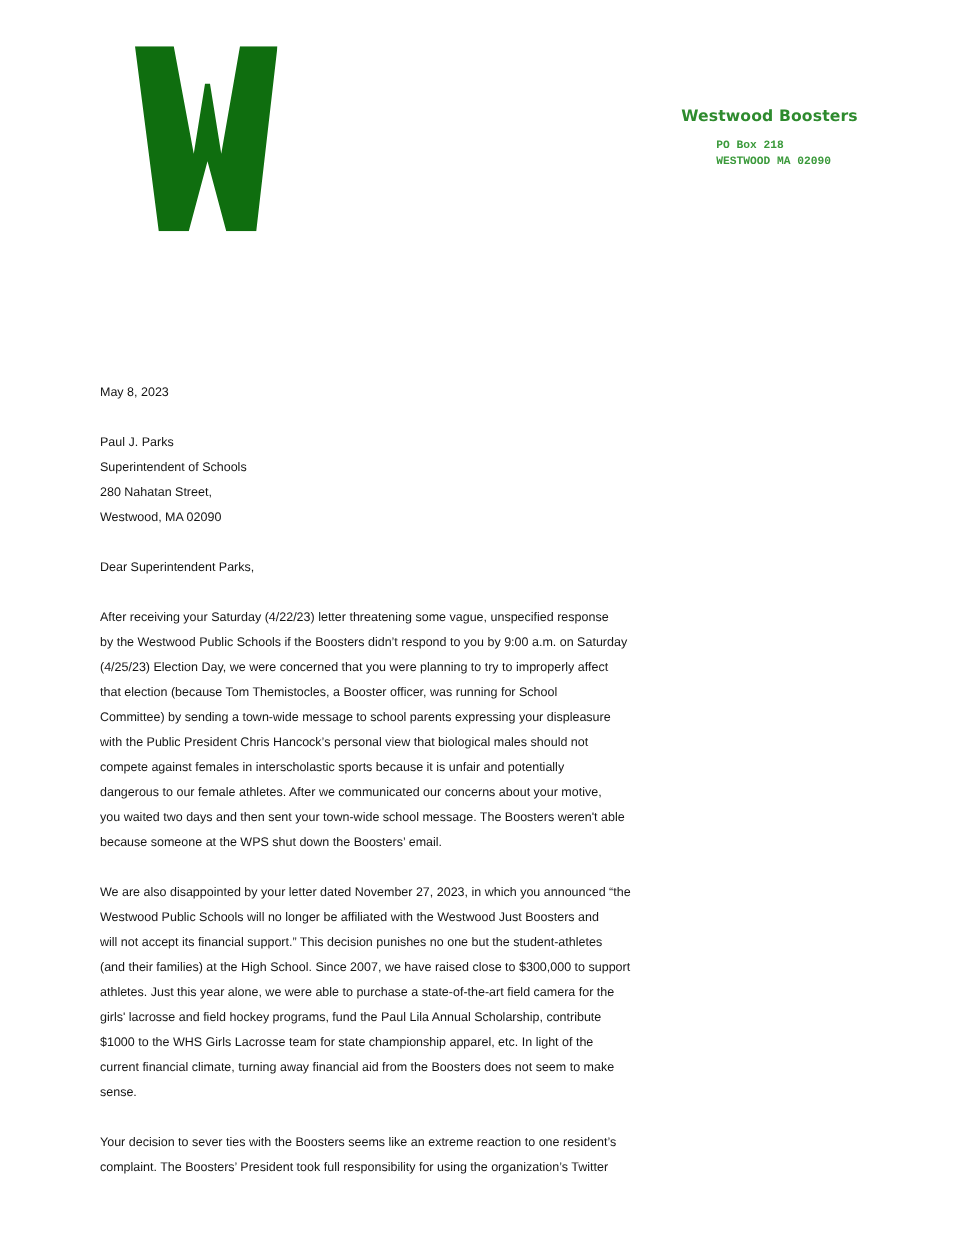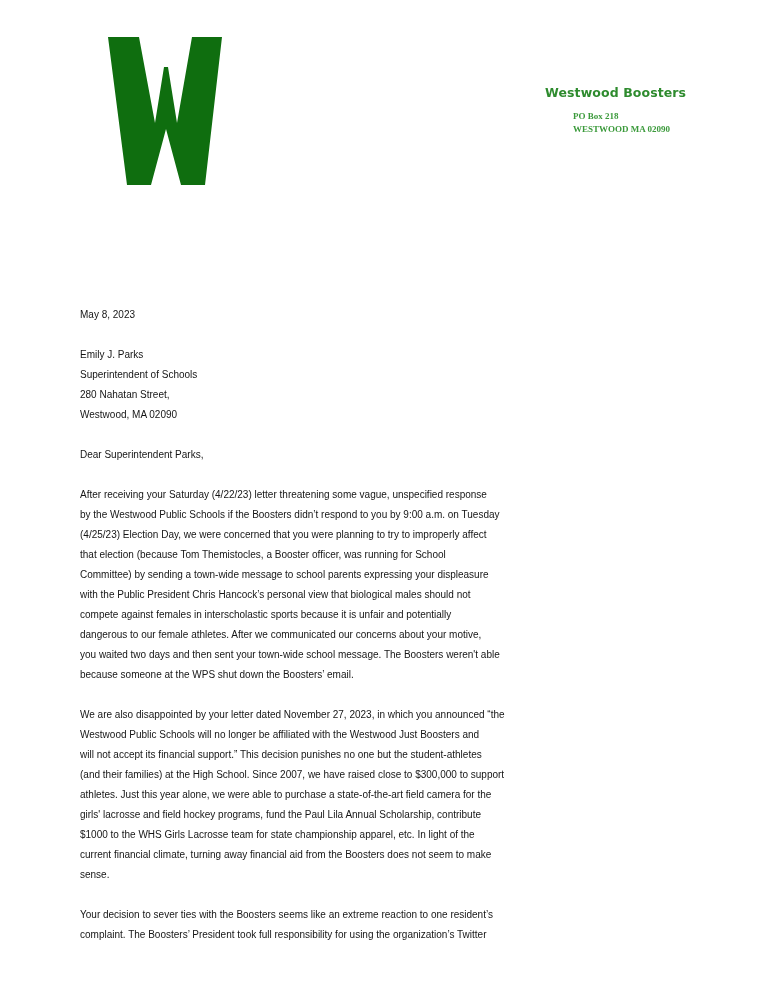--- a/index.html
+++ b/index.html
@@ -2,21 +2,21 @@
 <html><head>
   <meta charset="utf-8">
   <style>
     html, body { margin: 0; padding: 0; background: #ffffff; }
     body { width: 766px; height: 993px; position: relative; overflow: hidden;
            font-family: "Liberation Sans", "DejaVu Sans", sans-serif; color: #111; }
     .logo { position: absolute; left: 108px; top: 37px; width: 114px; height: 148px; }
     .org { position: absolute; left: 545px; top: 37px; margin-top: 48px; }
     .org-name { font-family: "DejaVu Sans", sans-serif; font-weight: bold; font-size: 12.5px;
                 color: #2e8b2e; letter-spacing: 0.1px; }
-    .org-line { font-family: Liberation Serif, serif; font-weight: bold; font-size: 9px;
+    .org-line { font-family: Liberation Mono, monospace; font-weight: bold; font-size: 9px;
                 color: #3b9a3b; line-height: 13px; padding-left: 28px; }
     .org-addr { margin-top: 10px; }
     .letter { position: absolute; left: 80px; top: 305px; width: 640px;
               font-size: 10px; line-height: 20px; color: #151515; }
     .line { white-space: nowrap; display: block; height: 20px; }
     .gap { height: 20px; }
   </style>
 </head>
 <body>
 
@@ -31,32 +31,32 @@
   <div class="org-addr">
     <div class="org-line">PO Box 218</div>
     <div class="org-line">WESTWOOD MA 02090</div>
   </div>
 </div>
 
 <div class="letter">
   <span class="line">May 8, 2023</span>
   <div class="gap"></div>
   <div>
-    <span class="line">Emily J. Parks</span>
+    <span class="line">Paul J. Parks</span>
     <span class="line">Superintendent of Schools</span>
     <span class="line">280 Nahatan Street,</span>
     <span class="line">Westwood, MA 02090</span>
   </div>
   <div class="gap"></div>
   <span class="line">Dear Superintendent Parks,</span>
   <div class="gap"></div>
 
   <div>
     <span class="line">After receiving your Saturday (4/22/23) letter threatening some vague, unspecified response</span>
-    <span class="line">by the Westwood Public Schools if the Boosters didn’t respond to you by 9:00 a.m. on Tuesday</span>
+    <span class="line">by the Westwood Public Schools if the Boosters didn’t respond to you by 9:00 a.m. on Saturday</span>
     <span class="line">(4/25/23)  Election Day, we were concerned that you were planning to try to improperly affect</span>
     <span class="line">that election (because Tom Themistocles, a Booster officer, was running for School</span>
     <span class="line">Committee) by sending a town-wide message to school parents expressing your displeasure</span>
     <span class="line">with the Public President Chris Hancock’s personal view that biological males should not</span>
     <span class="line">compete against females in interscholastic sports because it is unfair and potentially</span>
     <span class="line">dangerous to our female athletes. After we communicated our concerns about your motive,</span>
     <span class="line">you waited two days and then sent your town-wide school message. The Boosters weren't able</span>
     <span class="line">because someone at the WPS shut down the Boosters’ email.</span>
   </div>
   <div class="gap"></div>

